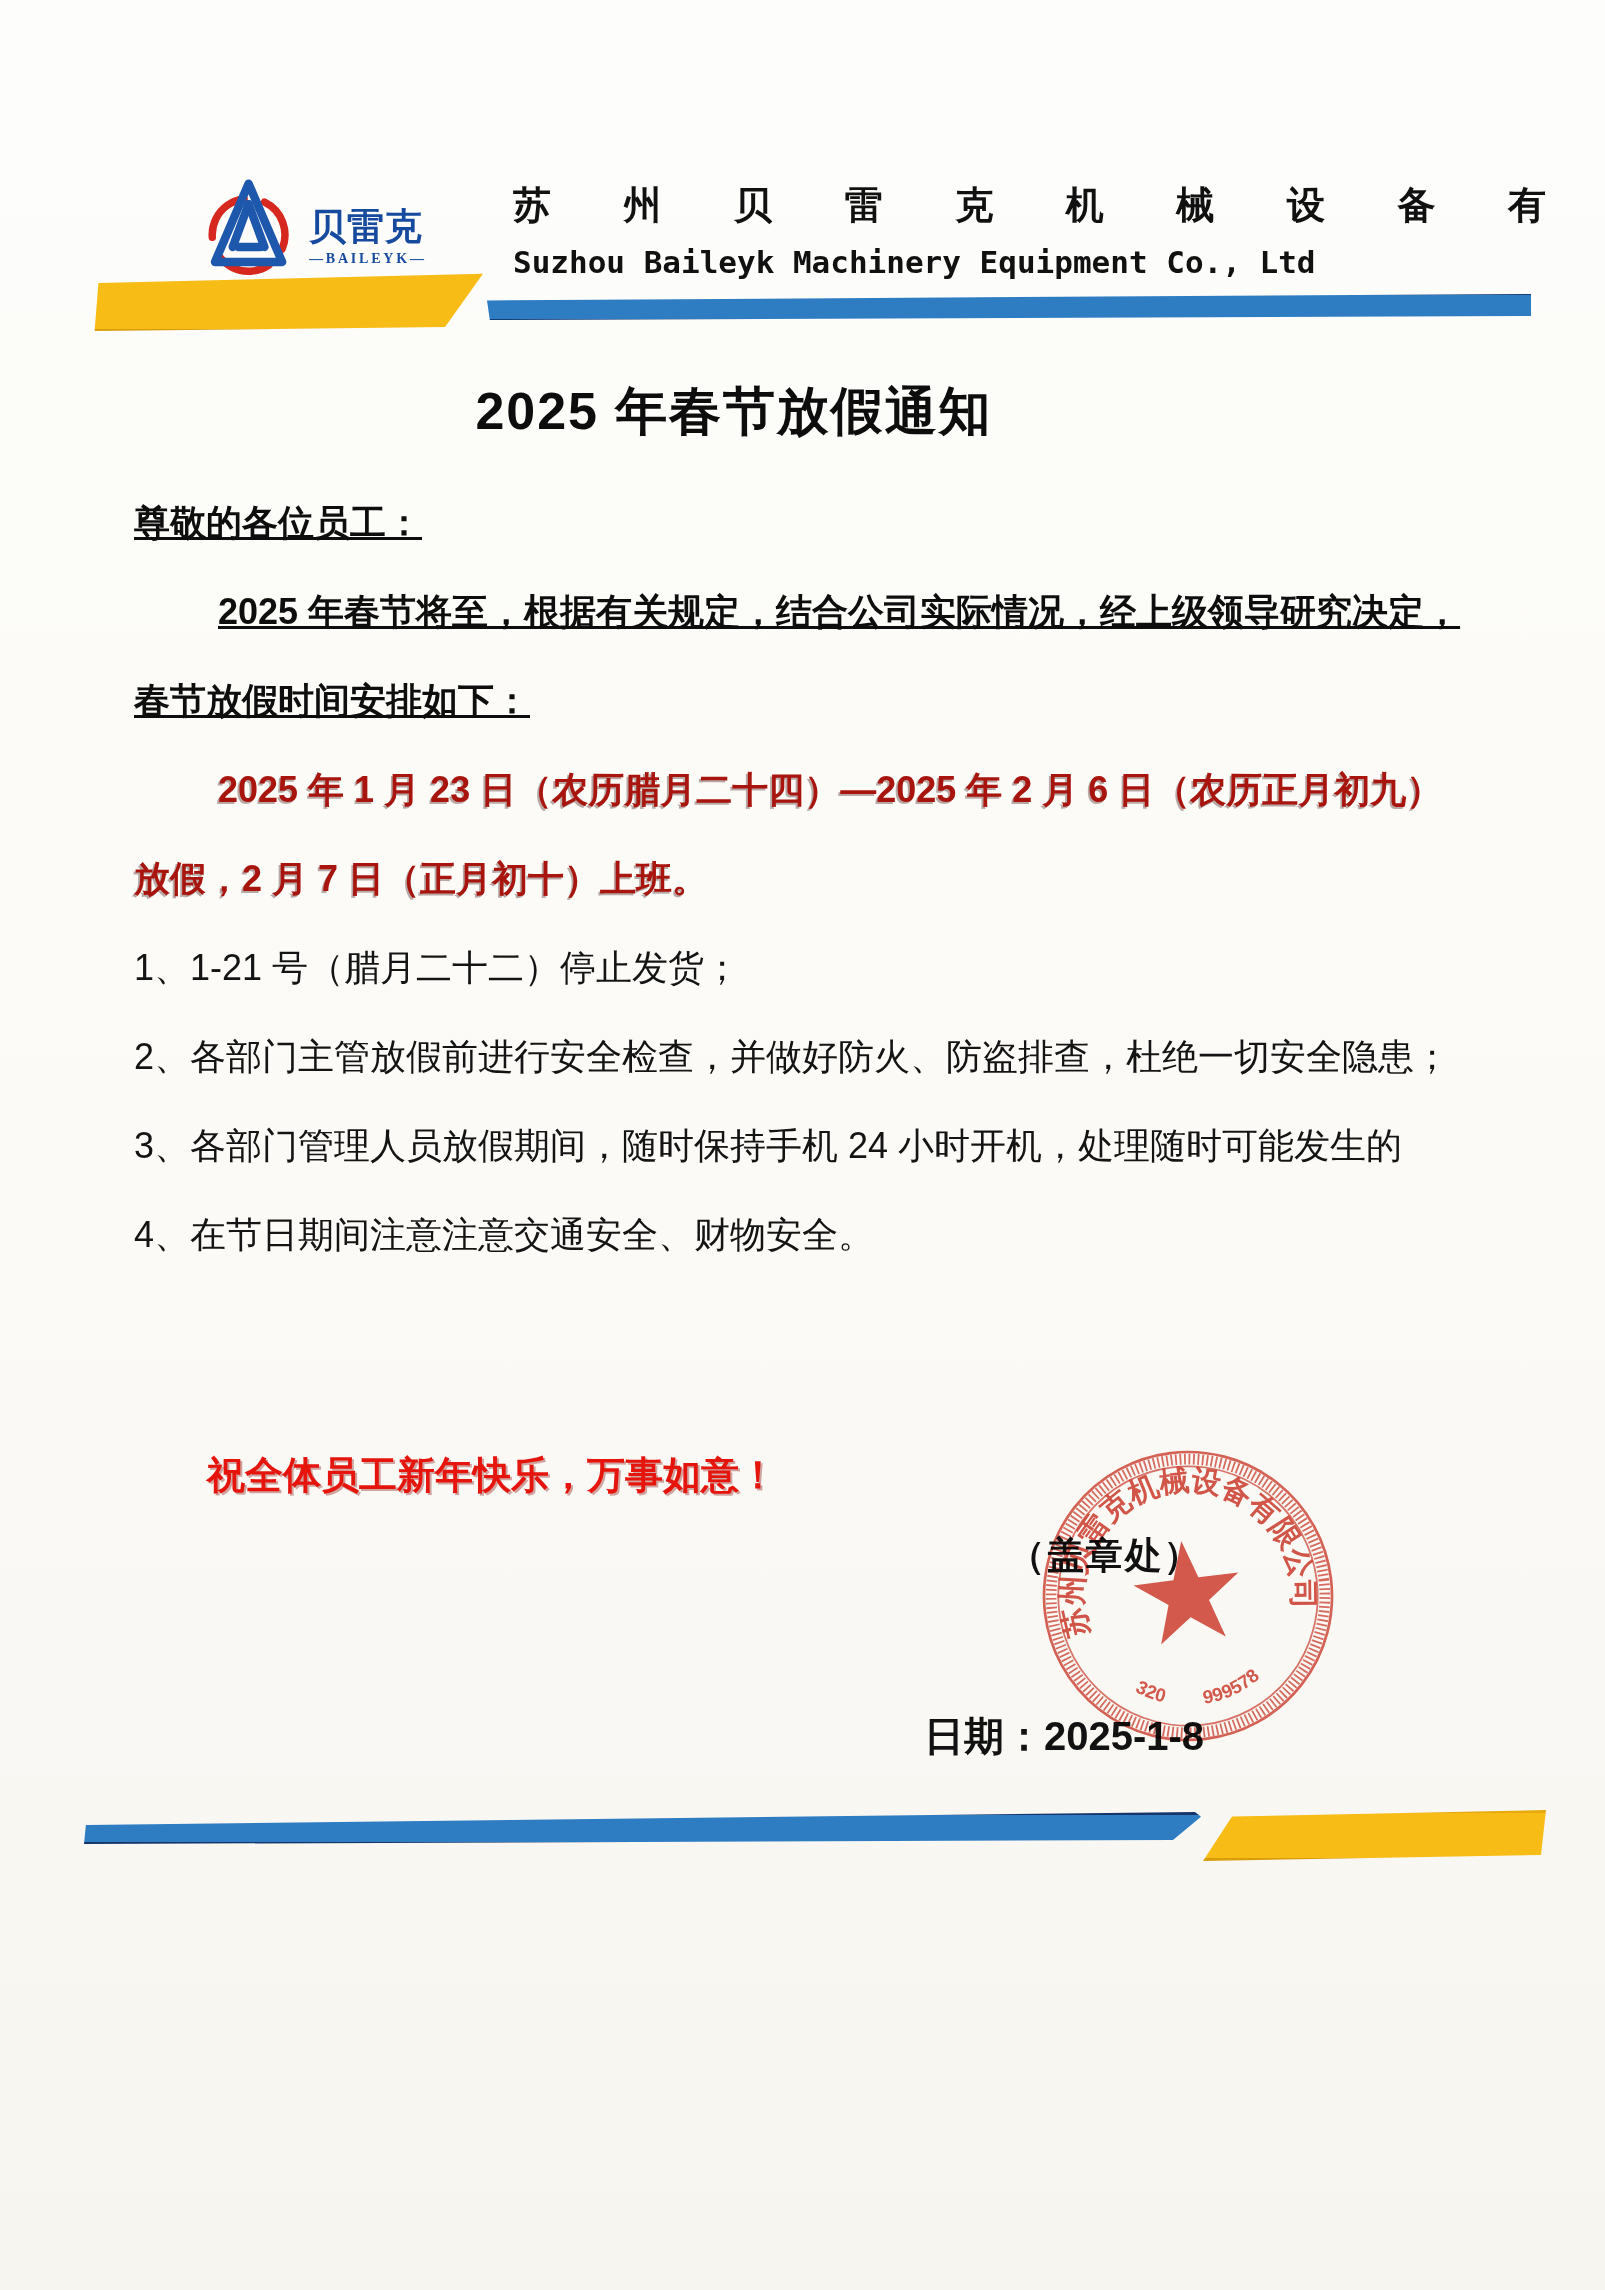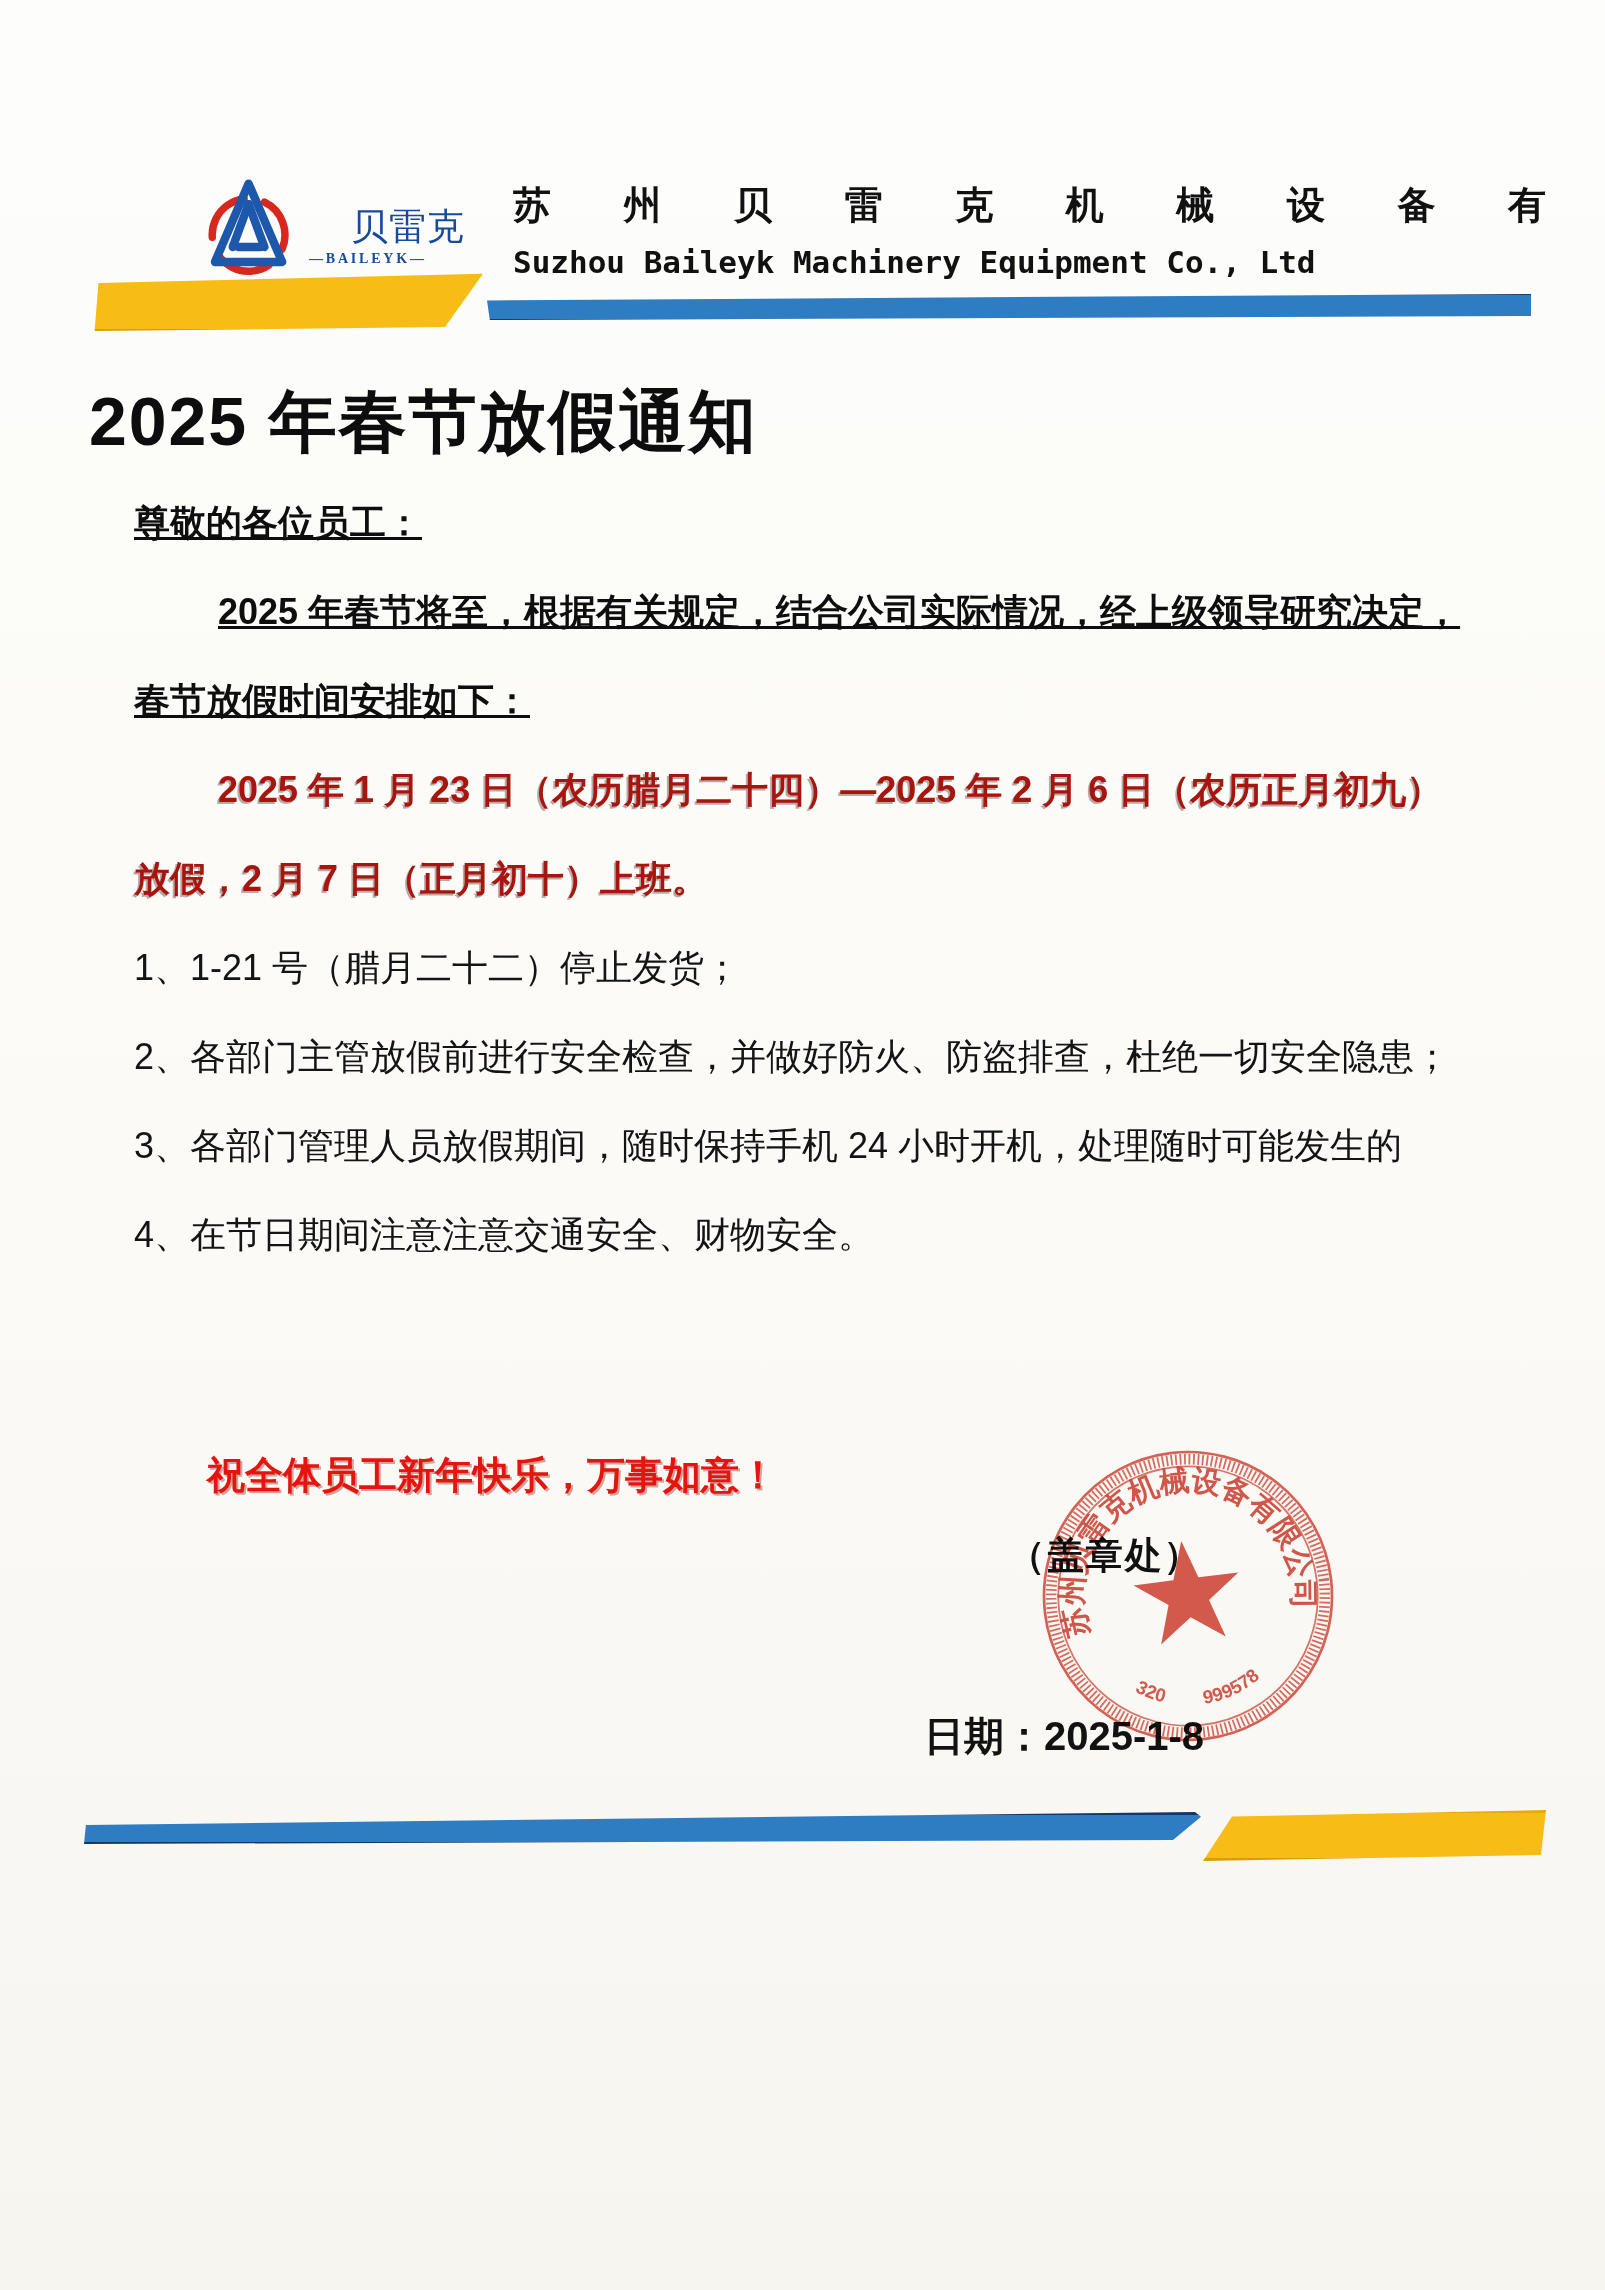--- a/index.html
+++ b/index.html
@@ -8,21 +8,21 @@
     width:1606px;height:2291px;
     margin:0 auto;
     background:linear-gradient(180deg,#fdfdfb 0%,#fbfaf6 55%,#f6f5f0 100%);
     font-family:"Liberation Sans","DejaVu Sans",sans-serif;
     color:#151515;
     overflow:hidden;
   }
   
   .logo-mark{position:absolute;left:201px;top:178px;width:97px;height:97px;}
   .logo-texts{position:absolute;left:309px;top:208px;color:#164a9e;}
-  .logo-cn{font-size:37px;font-weight:400;letter-spacing:0.9px;line-height:1;margin-left:42px;}
+  .logo-cn{font-size:37px;font-weight:700;letter-spacing:0.9px;line-height:1;}
   .logo-en{font-size:14px;font-weight:700;letter-spacing:2.8px;margin-top:5.6px;
            font-family:"Liberation Serif","DejaVu Serif",serif;}
   .company-cn{
     position:absolute;left:513px;top:180px;width:899px;
     font-size:38px;font-weight:700;letter-spacing:31px;white-space:nowrap;color:#111;
   }
   .company-en{
     position:absolute;left:513px;top:244px;width:899px;
     font-family:"DejaVu Sans Mono","Liberation Mono",monospace;
     font-size:31px;font-weight:700;white-space:nowrap;color:#111;letter-spacing:0px;
@@ -33,22 +33,22 @@
     background:linear-gradient(180deg,#e8a90c 0 3.7px,#f8bc16 3.7px calc(100% - 4.7px),#d99d0a calc(100% - 4.7px) 100%);
     clip-path:polygon(9.4px 13px,394px 3.7px,356px 57px,5.6px 61px);
   }
   .stripe-blue-top{
     left:487px;top:292px;width:1044px;height:30px;
     background:linear-gradient(180deg,#173e74 0 2.8px,#2e7dc2 2.8px calc(100% - 2.8px),#173e74 calc(100% - 2.8px) 100%);
     clip-path:polygon(0px 8.4px,1044px 1.9px,1044px 24px,2.8px 28px);
   }
   
   .doc-title{
-    position:absolute;left:89px;top:377px;width:1312px;
-    font-size:68px;font-weight:700;color:#0d0d0d;
+    position:absolute;left:78px;top:377px;width:1312px;
+    text-align:center;font-size:52px;font-weight:700;color:#0d0d0d;
     letter-spacing:1.9px;white-space:nowrap;
   }
   
   .body-block{position:absolute;left:134px;top:478px;width:1359px;}
   .bline{height:89px;line-height:89px;font-size:36px;white-space:nowrap;}
   .b-bold{font-weight:700;color:#0e0e0e;text-decoration:underline;}
   .b-item{font-weight:400;color:#141414;}
   .indent{padding-left:84px;}
   .b-red{
     font-weight:700;color:#a8140e;

